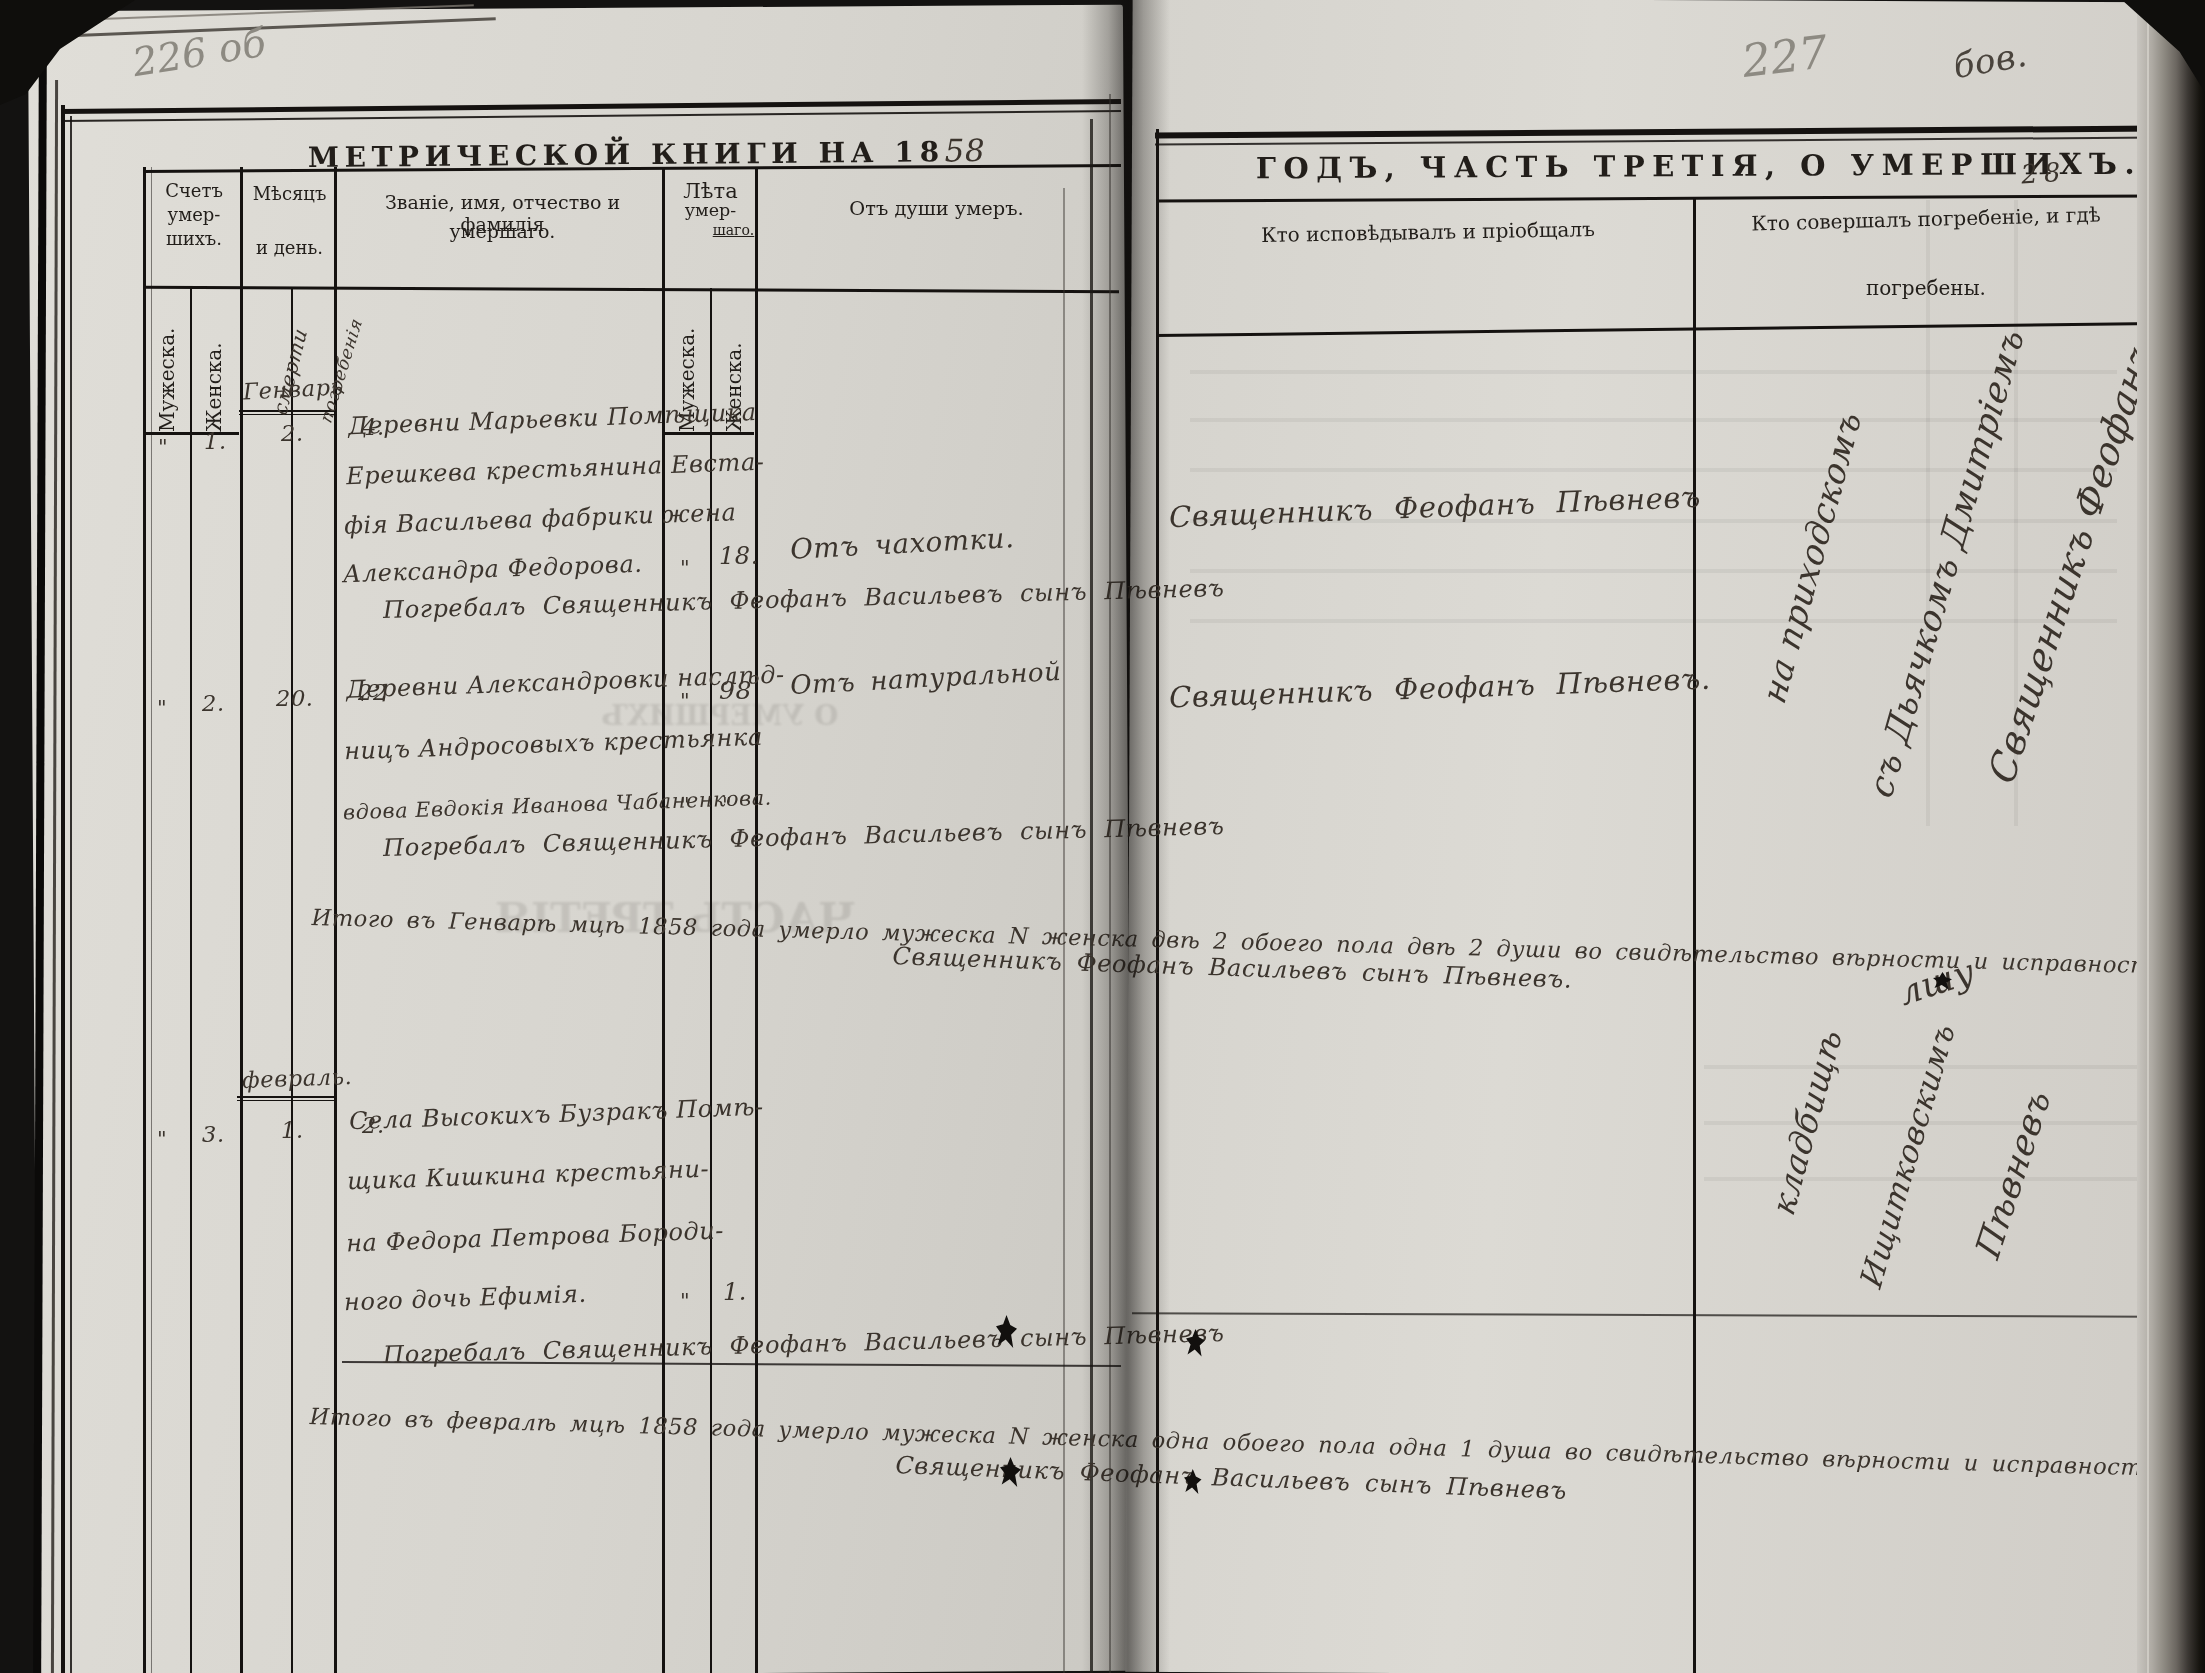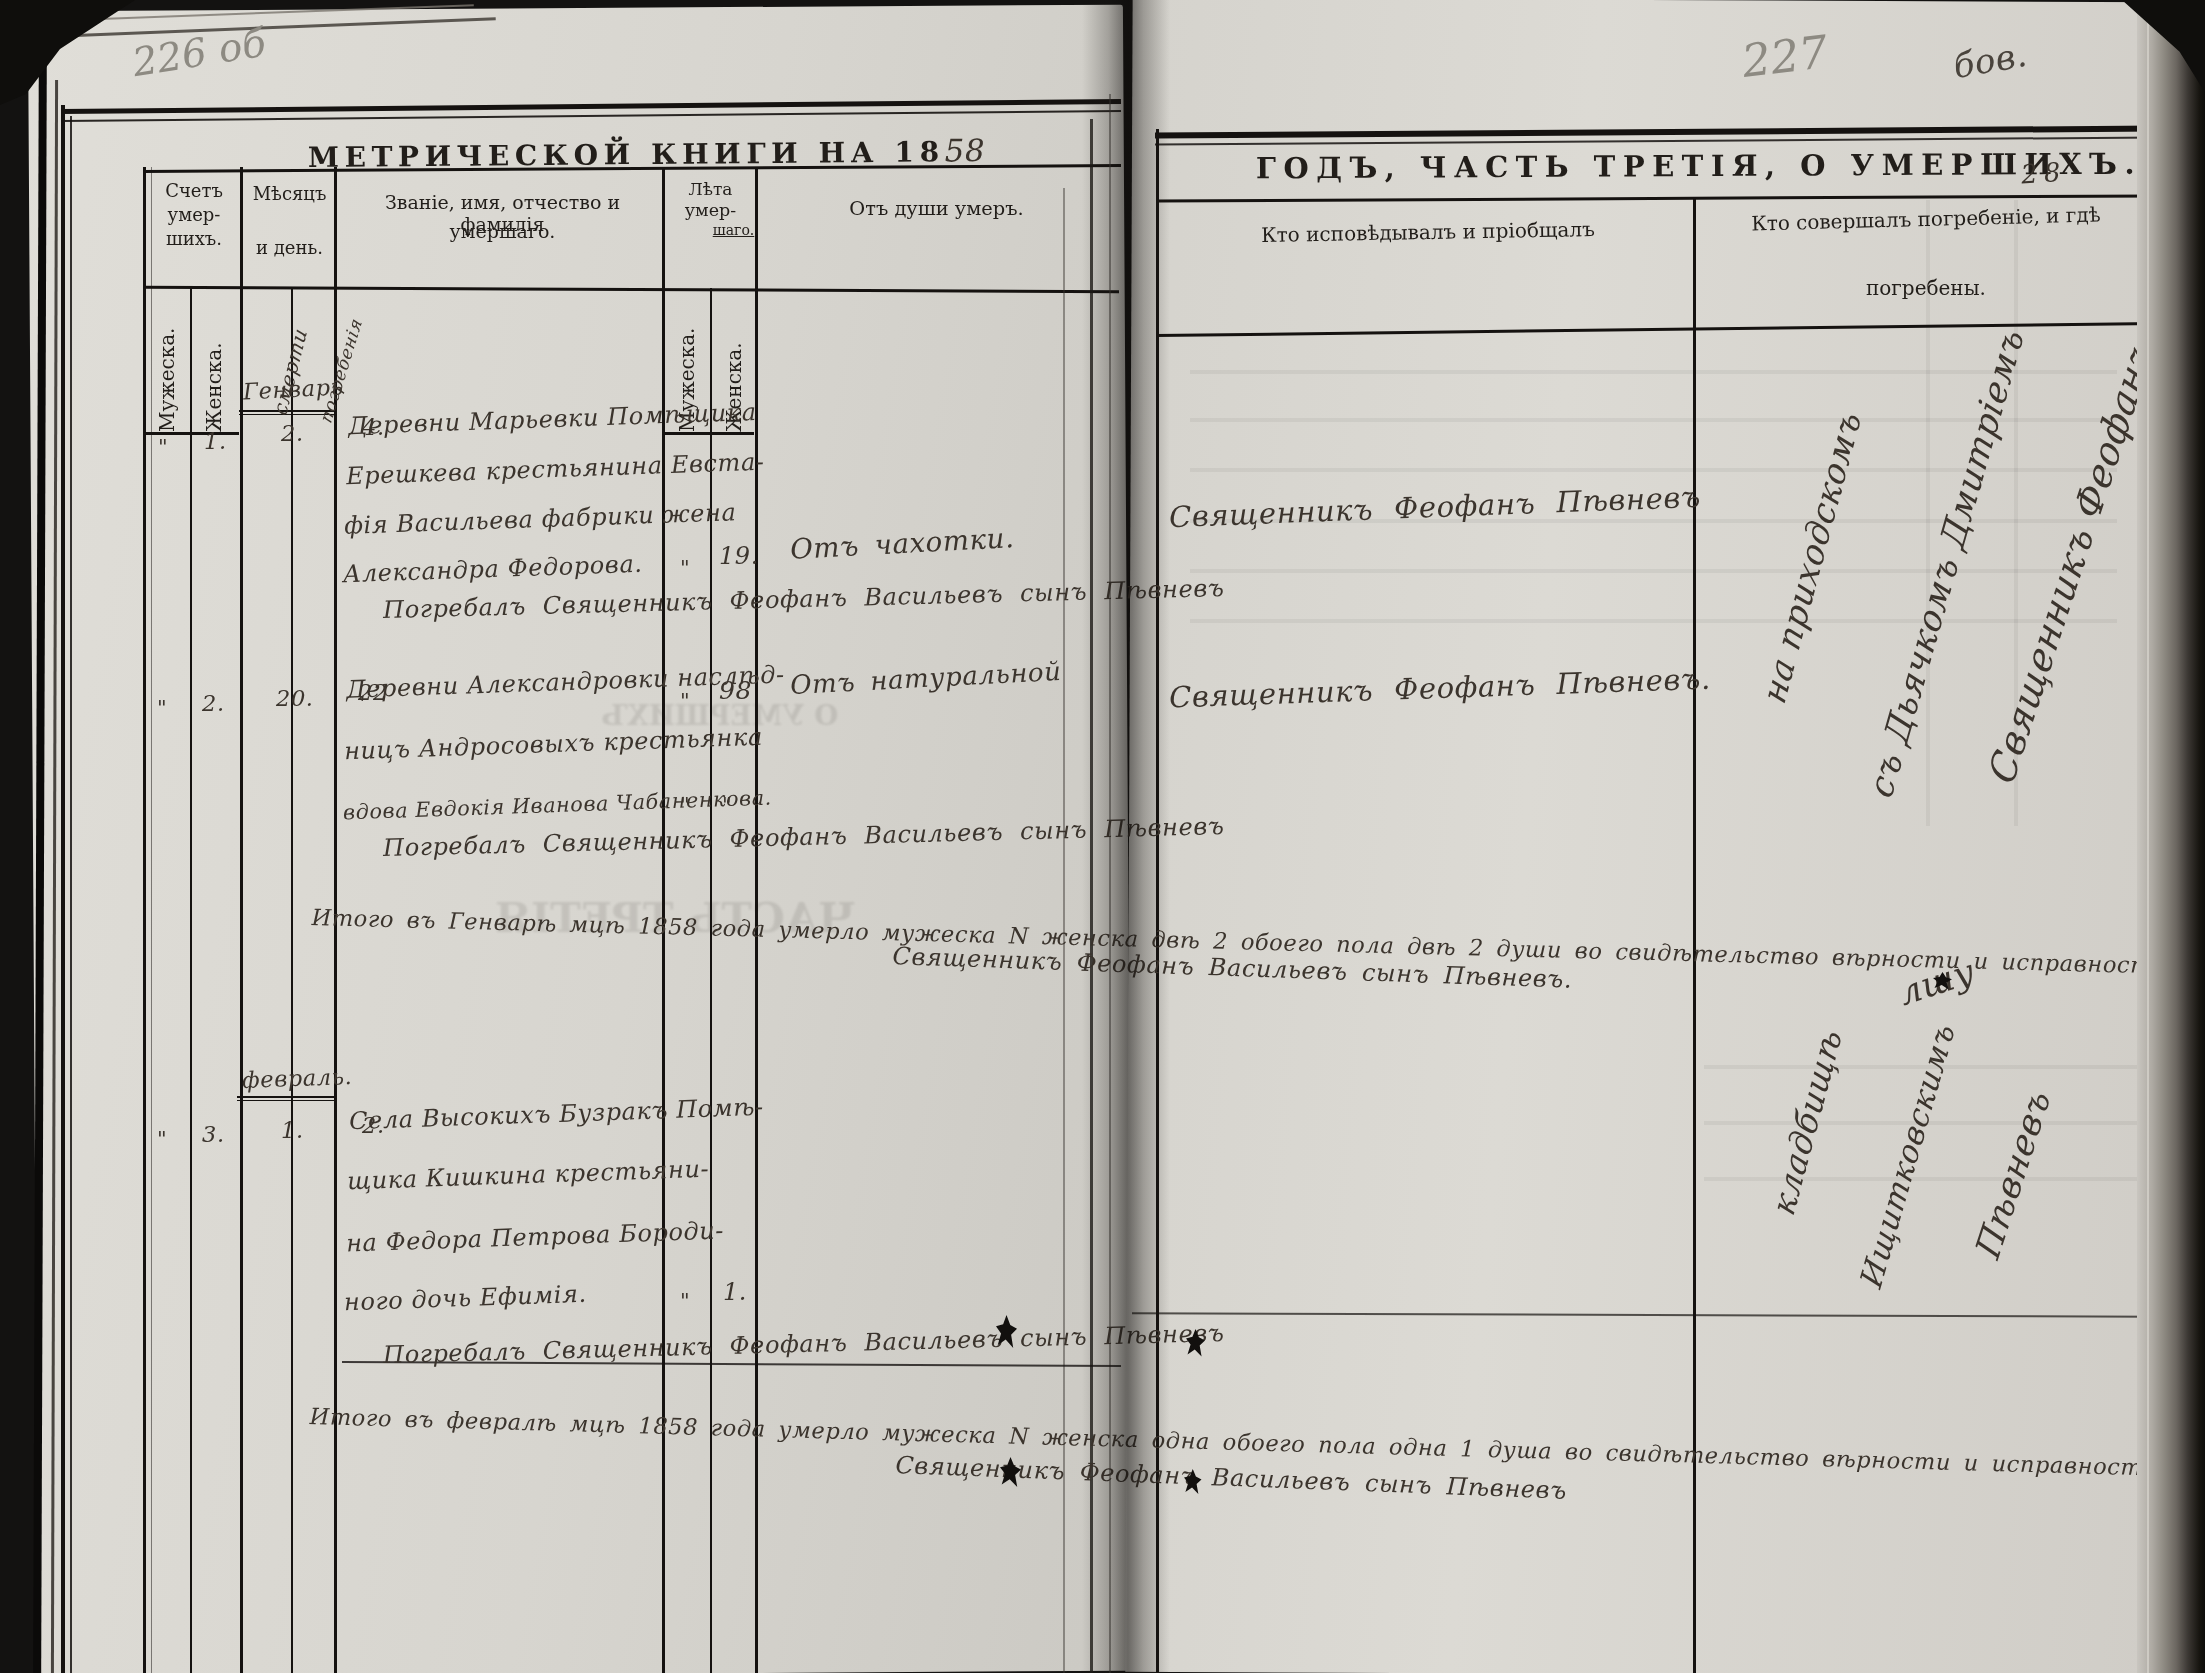--- a/index.html
+++ b/index.html
@@ -95,21 +95,21 @@
     <span style="font-size:28px;letter-spacing:5.6px;font-weight:bold;">МЕТРИЧЕСКОЙ КНИГИ НА 18</span><span class="hand" style="position:static;font-size:31px;">58</span>
   </div>
 
   <div class="print ctr" style="left:147px;top:180px;width:94px;font-size:18px;">Счетъ</div>
   <div class="print ctr" style="left:147px;top:204px;width:94px;font-size:18px;">умер-</div>
   <div class="print ctr" style="left:147px;top:228px;width:94px;font-size:18px;">шихъ.</div>
   <div class="print ctr" style="left:244px;top:183px;width:91px;font-size:18px;">Мѣсяцъ</div>
   <div class="print ctr" style="left:244px;top:237px;width:91px;font-size:18px;">и день.</div>
   <div class="print ctr" style="left:341px;top:191px;width:323px;font-size:19px;">Званіе, имя, отчество и фамилія</div>
   <div class="print ctr" style="left:341px;top:220px;width:323px;font-size:19px;">умершаго.</div>
-  <div class="print ctr" style="left:665px;top:179px;width:91px;font-size:17px;">Лѣта</div>
+  <div class="print ctr" style="left:665px;top:179px;width:91px;font-size:21px;">Лѣта</div>
   <div class="print ctr" style="left:665px;top:200px;width:91px;font-size:17.5px;">умер-</div>
   <div class="print ctr" style="left:688px;top:222px;width:91px;font-size:14px;text-decoration:underline;">шаго.</div>
   <div class="print ctr" style="left:758px;top:197px;width:357px;font-size:19.4px;">Отъ души умеръ.</div>
 
   <div class="print rot90" style="left:155px;top:432px;font-size:20px;">Мужеска.</div>
   <div class="print rot90" style="left:202px;top:432px;font-size:20px;">Женска.</div>
   <div class="hand diag" style="left:268px;top:410px;font-size:20px;transform:rotate(-76deg) skewX(-6deg);">смерти</div>
   <div class="hand diag" style="left:316px;top:418px;font-size:17.5px;transform:rotate(-73deg) skewX(-6deg);">погребенія</div>
   <div class="print rot90" style="left:675px;top:432px;font-size:20px;">Мужеска.</div>
   <div class="print rot90" style="left:722px;top:432px;font-size:20px;">Женска.</div>
@@ -119,21 +119,21 @@
 
   <div class="hand" style="left:158px;top:435px;font-size:21px;">"</div>
   <div class="hand" style="left:204px;top:428px;font-size:22.5px;">1.</div>
   <div class="hand" style="left:281px;top:420px;font-size:22.5px;">2.</div>
   <div class="hand" style="left:362px;top:414px;font-size:22.5px;">4.</div>
   <div class="hand nowrap" style="left:348px;top:405px;font-size:24px;transform:rotate(-2deg);">Деревни Марьевки Помѣщика</div>
   <div class="hand nowrap" style="left:346px;top:455px;font-size:24px;transform:rotate(-2deg);">Ерешкева крестьянина Евста-</div>
   <div class="hand nowrap" style="left:344px;top:505px;font-size:24px;transform:rotate(-2deg);">фія Васильева фабрики жена</div>
   <div class="hand nowrap" style="left:343px;top:555px;font-size:24px;transform:rotate(-2deg);">Александра Федорова.</div>
   <div class="hand" style="left:680px;top:556px;font-size:21px;">"</div>
-  <div class="hand" style="left:719px;top:542px;font-size:24px;">19.</div>
+  <div class="hand" style="left:719px;top:542px;font-size:24px;">18.</div>
   <div class="hand nowrap" style="left:790px;top:527px;font-size:27.6px;transform:rotate(-3deg);word-spacing:6.3px;">Отъ чахотки.</div>
   <div class="hand nowrap" style="left:383px;top:585px;font-size:24px;transform:rotate(-1.5deg);word-spacing:8.8px;">Погребалъ  Священникъ Феофанъ Васильевъ сынъ Пѣвневъ</div>
 
   <div class="hand" style="left:157px;top:696px;font-size:21px;">"</div>
   <div class="hand" style="left:202px;top:690px;font-size:22.5px;">2.</div>
   <div class="hand" style="left:276px;top:685px;font-size:22.5px;">20.</div>
   <div class="hand" style="left:358px;top:679px;font-size:22.5px;">22</div>
   <div class="hand nowrap" style="left:346px;top:668px;font-size:24px;transform:rotate(-2deg);">Деревни Александровки наслѣд-</div>
   <div class="hand nowrap" style="left:344px;top:730px;font-size:24px;transform:rotate(-2deg);">ницъ Андросовыхъ крестьянка</div>
   <div class="hand nowrap" style="left:343px;top:793px;font-size:20.7px;transform:rotate(-2deg);">вдова Евдокія Иванова Чабаненкова.</div>

